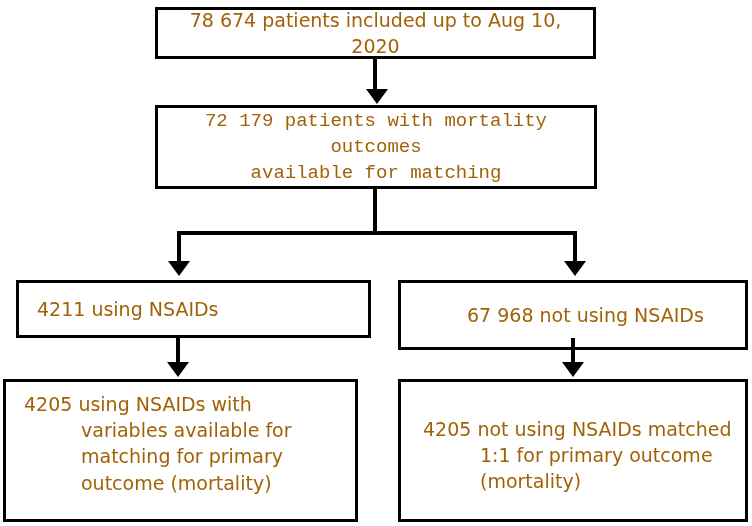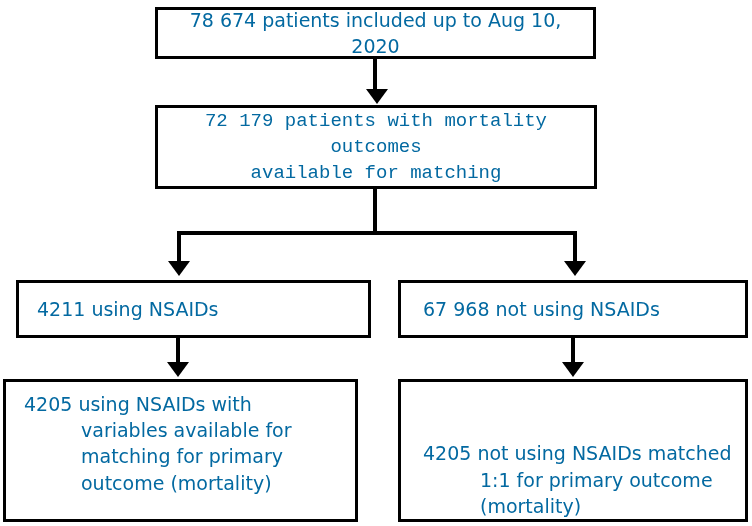--- a/index.html
+++ b/index.html
@@ -23,21 +23,21 @@
     border: 3px solid #000000;
     background: #ffffff;
     display: flex;
     align-items: center;
   }
   .node-text {
     display: block;
     width: 100%;
     font-size: 19px;
     line-height: 1.38;
-    color: #0369a1;
+    color: #a16207;
     white-space: pre-line;
   }
   .center-text {
     text-align: center;
     padding: 0 10px;
   }
   .left-text {
     text-align: left;
   }
 
@@ -60,36 +60,37 @@
   #node-nsaids {
     left: 16px;
     top: 280px;
     width: 355px;
     height: 58px;
   }
   #node-no-nsaids {
     left: 398px;
     top: 280px;
     width: 350px;
-    height: 58px;
+    height: 70px;
+    padding-left: 44px;
   }
   
   #node-nsaids-matched {
     left: 3px;
     top: 379px;
     width: 355px;
     height: 143px;
     align-items: flex-start;
   }
   #node-no-nsaids-matched {
     left: 398px;
     top: 379px;
     width: 350px;
     height: 143px;
-    align-items: flex-end;
+    align-items: center;
   }
   #node-nsaids-matched .node-text,
   #node-no-nsaids-matched .node-text {
     padding-top: 9px;
   }
   #node-nsaids-matched .node-text {
     padding-left: 18px;
     padding-right: 16px;
     text-indent: -57px;
     margin-left: 57px;

